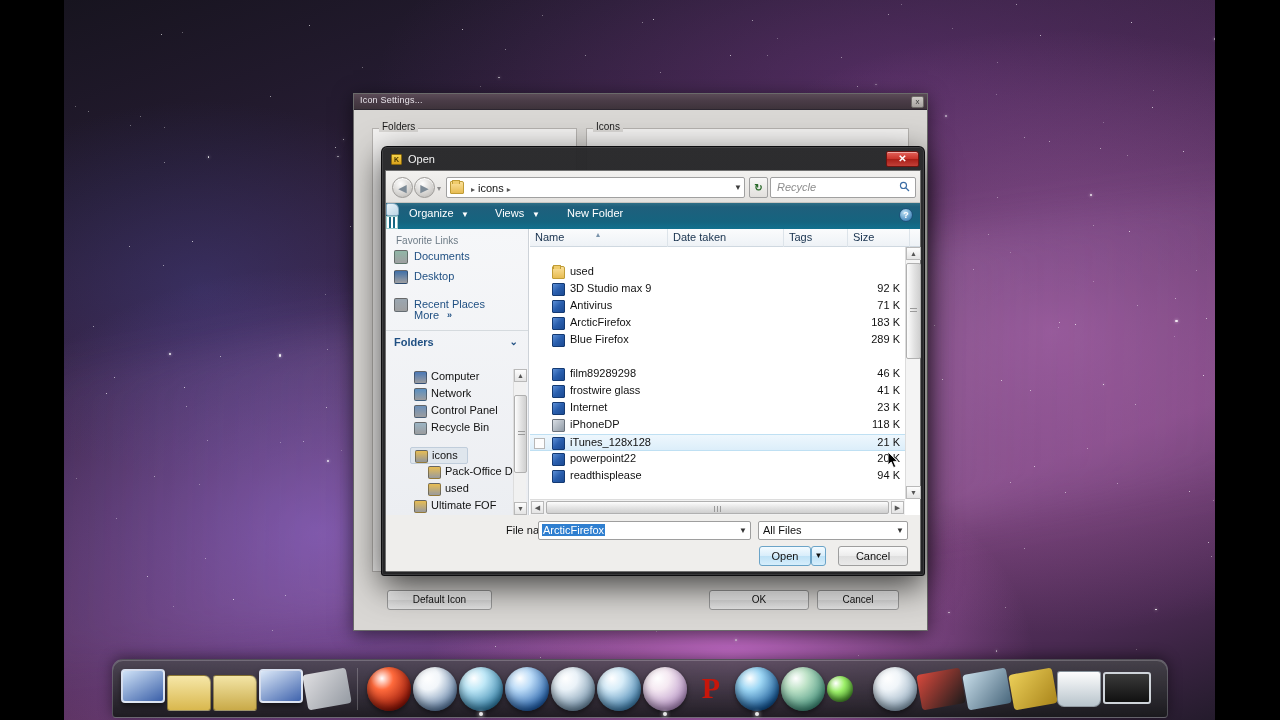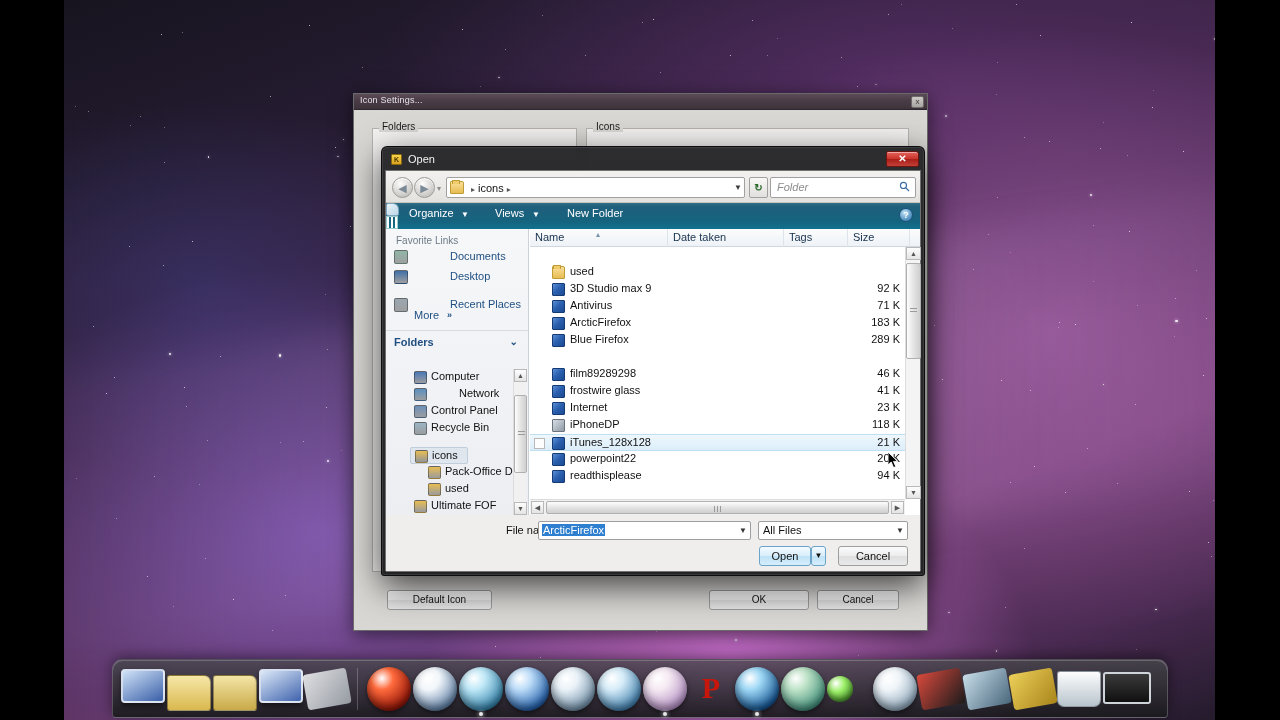--- a/index.html
+++ b/index.html
@@ -147,21 +147,21 @@
     background:radial-gradient(circle at 38% 30%,#bfe2f5,#4e8fc0 70%,#2f6a98);
     border:1px solid #1e5279; color:#fff; font-size:9px; font-weight:bold; line-height:12px; text-align:center; }
 
   
   #od-main { position:absolute; left:0; top:58px; right:0; bottom:56px; background:#fff; }
   #od-sidebar { position:absolute; left:0; top:0; width:143px; bottom:0;
     background:linear-gradient(to bottom,#f6f7f9,#eceef2); border-right:1px solid #cdd2d8; overflow:hidden; }
   #fav-title { position:absolute; left:10px; top:6px; font-size:10px; color:#6d7b86; }
   .fav-item { position:absolute; left:8px; width:132px; height:17px; font-size:11px; color:#1f4f82; }
   .fav-ico { position:absolute; left:0; top:1px; width:14px; height:14px; border-radius:2px; }
-  .fav-lbl { position:absolute; left:20px; top:1px;margin-left:36px; }
+  .fav-lbl { position:absolute; left:20px; top:1px; }
   #fav-more { position:absolute; left:28px; font-size:11px; color:#1f4f82; }
   #fav-more-chev { position:absolute; left:61px; font-size:9px; color:#1f4f82; font-weight:bold; }
   #fav-sep { position:absolute; left:0; right:0; height:1px; background:#d5dade; }
   #folders-hdr { position:absolute; left:0; right:0; height:20px; }
   #folders-hdr-lbl { position:absolute; left:8px; top:3px; font-size:11px; color:#1f4f82; font-weight:bold; }
   #folders-hdr-chev { position:absolute; right:10px; top:3px; font-size:10px; color:#1f4f82; font-weight:bold; }
   #tree { position:absolute; left:0; right:0; top:140px; bottom:0; overflow:hidden; }
   .tree-item { position:absolute; left:0; height:17px; font-size:11px; color:#111; white-space:nowrap; }
   .tree-ico { position:absolute; top:2px; width:13px; height:13px; border-radius:2px; }
   .tree-lbl { position:absolute; top:1px; }
@@ -501,21 +501,21 @@
           <div id="od-addr-folder"></div>
           <div id="od-crumbs">
             <span class="crumb-sep">▸</span><span>icons</span><span class="crumb-sep">▸</span>
           </div>
           <span id="od-addr-drop">▼</span>
         </div>
 
         <div id="od-refresh">↻</div>
 
         <div id="od-search">
-          <span id="od-search-text">Folder</span>
+          <span id="od-search-text">Recycle</span>
           <span id="od-search-icon">
             <svg width="11" height="11" viewBox="0 0 16 16">
                 <circle cx="6.5" cy="6.5" r="4.4" fill="none" stroke="#3d6ea5" stroke-width="1.7"></circle>
                 <line x1="10" y1="10" x2="14.5" y2="14.5" stroke="#3d6ea5" stroke-width="2"></line>
               </svg>
           </span>
         </div>
       </div>
 
       <div id="od-toolbar">
@@ -556,21 +556,21 @@
             <span id="folders-hdr-chev">⌄</span>
           </div>
           <div id="tree">
             <div id="tree-items">
                 <div class="tree-item" style="top: 0px; left: 24px; padding-right: 6px;">
                   <span class="tree-ico" style="left: 4px; background: linear-gradient(rgb(74, 119, 181), rgba(0, 0, 0, 0.35)); border: 1px solid rgba(0, 0, 0, 0.35);"></span>
                   <span class="tree-lbl" style="left: 21px;">Computer</span>
                 </div>
                 <div class="tree-item" style="top: 17px; left: 24px; padding-right: 6px;">
                   <span class="tree-ico" style="left: 4px; background: linear-gradient(rgb(90, 143, 192), rgba(0, 0, 0, 0.35)); border: 1px solid rgba(0, 0, 0, 0.35);"></span>
-                  <span class="tree-lbl" style="left: 21px; margin-left: 28px;">Network</span>
+                  <span class="tree-lbl" style="left: 21px;">Network</span>
                 </div>
                 <div class="tree-item" style="top: 34px; left: 24px; padding-right: 6px;">
                   <span class="tree-ico" style="left: 4px; background: linear-gradient(rgb(107, 143, 184), rgba(0, 0, 0, 0.35)); border: 1px solid rgba(0, 0, 0, 0.35);"></span>
                   <span class="tree-lbl" style="left: 21px;">Control Panel</span>
                 </div>
                 <div class="tree-item" style="top: 51px; left: 24px; padding-right: 6px;">
                   <span class="tree-ico" style="left: 4px; background: linear-gradient(rgb(154, 180, 196), rgba(0, 0, 0, 0.35)); border: 1px solid rgba(0, 0, 0, 0.35);"></span>
                   <span class="tree-lbl" style="left: 21px;">Recycle Bin</span>
                 </div>
                 <div class="tree-item tree-sel" style="top: 78px; left: 24px; padding-right: 6px; width: 58px;">

